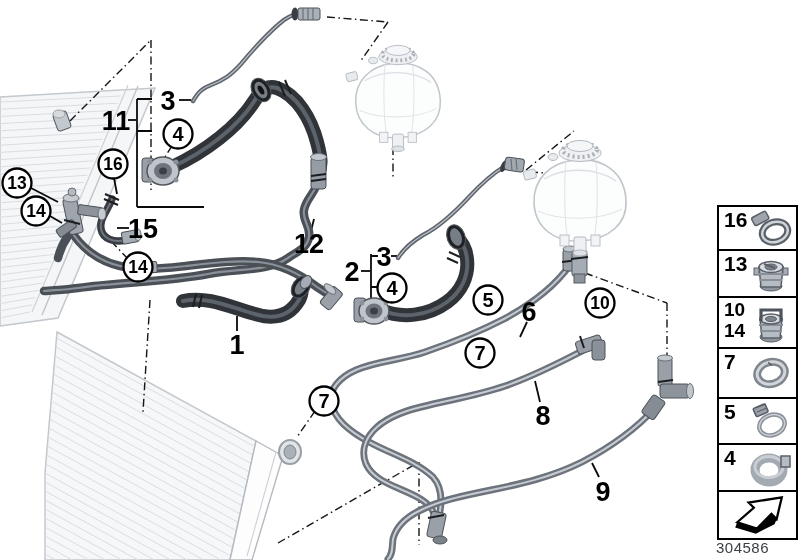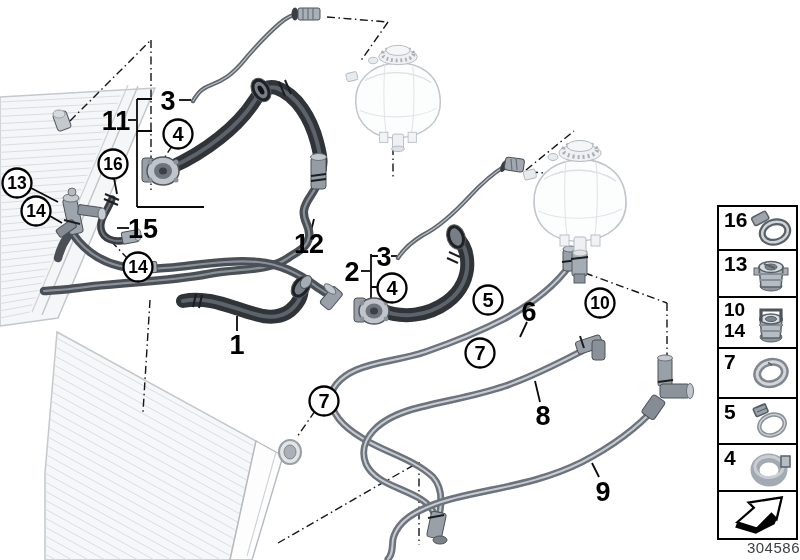--- a/index.html
+++ b/index.html
@@ -22,21 +22,21 @@
   .clampT{stroke:#1b1d20;stroke-width:2;fill:none;}
   .metalL{fill:#c4c9cf;stroke:#565c64;stroke-width:1;}
   
   #legend{position:absolute;left:717px;top:205px;width:81px;}
   .lg-item{box-sizing:border-box;border:2px solid #000;background:#fff;margin-top:-2px;
            position:relative;}
   .lg-item:first-child{margin-top:0;}
   .lg-nums{position:absolute;left:5px;top:1px;font-weight:bold;font-size:21px;line-height:23px;color:#000;}
   .lg-icon{position:absolute;right:1px;top:50%;transform:translateY(-50%);}
   .lg-arrow .lg-icon{right:8px;}
-  #partnum{position:absolute;left:716px;top:539px;width:84px;text-align:right;
+  #partnum{position:absolute;left:716px;top:539px;width:84px;text-align:left;
            font-size:15px;color:#3d4043;letter-spacing:0.5px;}
 </style>
 </head>
 <body>
 
 <div class="stage">
 <svg id="mainsvg" width="800" height="560" viewBox="0 0 800 560">
   <defs>
     <clipPath id="clipR2">
           <polygon points="57,332 256,441 230,560 45,560 45,473"></polygon>

